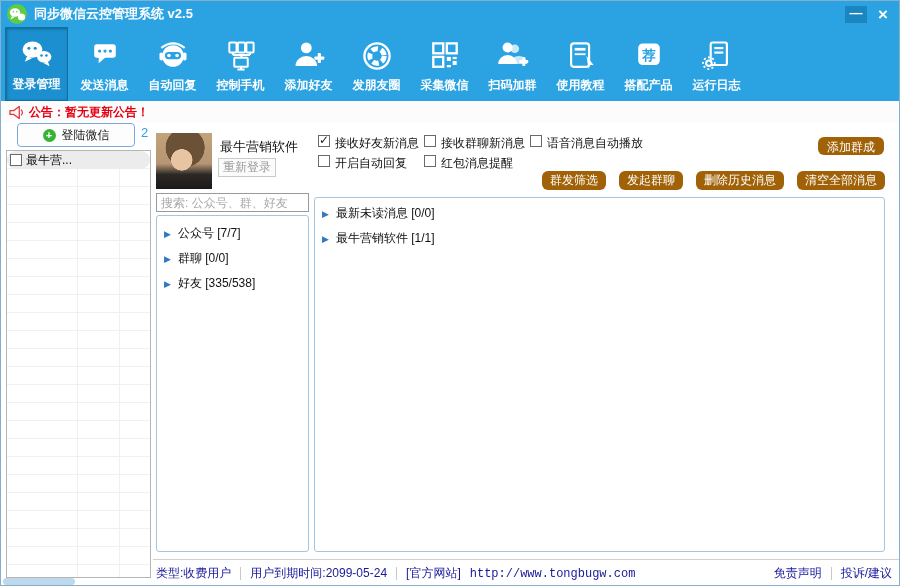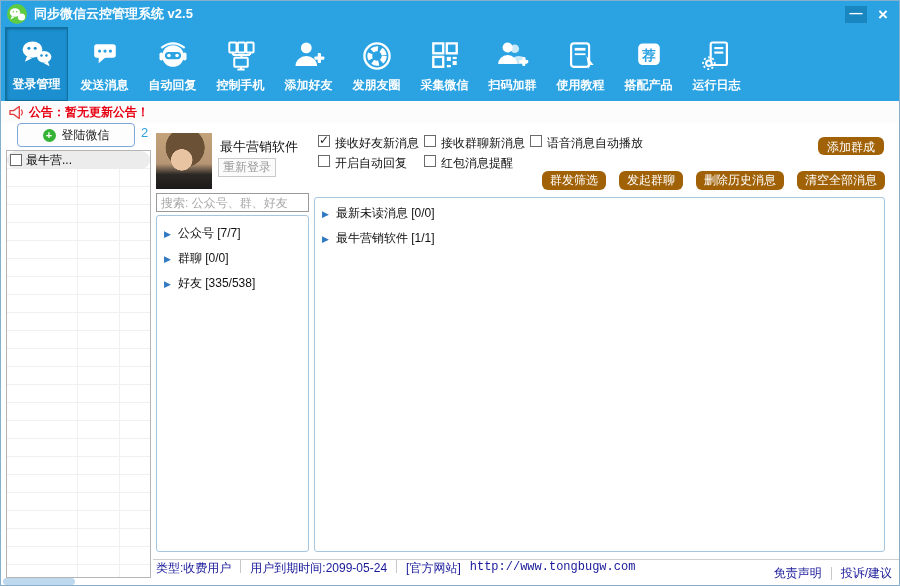--- a/index.html
+++ b/index.html
@@ -73,21 +73,21 @@
   .search::placeholder{color:#a8a8a8;}
   .tree{position:absolute;left:155px;top:214px;width:153px;height:337px;border:1px solid #a6c6e0;
     border-radius:3px;background:#fff;box-sizing:border-box;padding-top:5px;}
   .panel-item{display:flex;align-items:center;gap:7px;padding:4px 7px;font-size:12px;color:#111;
     cursor:pointer;white-space:nowrap;}
   .arrow{color:#2f78c2;font-size:9px;flex:none;}
   .msgs{position:absolute;left:313px;top:196px;width:571px;height:355px;border:1px solid #a6c6e0;
     border-radius:3px;background:#fff;box-sizing:border-box;padding-top:3px;}
   
   .statusbar{position:absolute;left:152px;top:558px;width:748px;height:28px;background:#fff;
-    border-top:1px solid #cfcfcf;display:flex;font-size:12px;color:#18189a;
+    border-top:1px solid #cfcfcf;display:flex;align-items:center;font-size:12px;color:#18189a;
     box-sizing:border-box;}
   .sb-item{padding:0 9px;white-space:nowrap;}
   .sb-item:first-child{padding-left:3px;}
   .sb-sep{width:1px;height:13px;background:#c9c9c9;flex:none;}
   .sb-url{font-family:"Liberation Mono","DejaVu Sans Mono",monospace;font-size:12px;cursor:pointer;}
   .sb-link{cursor:pointer;}
   .sb-right{margin-left:auto;display:flex;align-items:center;height:100%;}
 </style>
 </head>
 <body>

